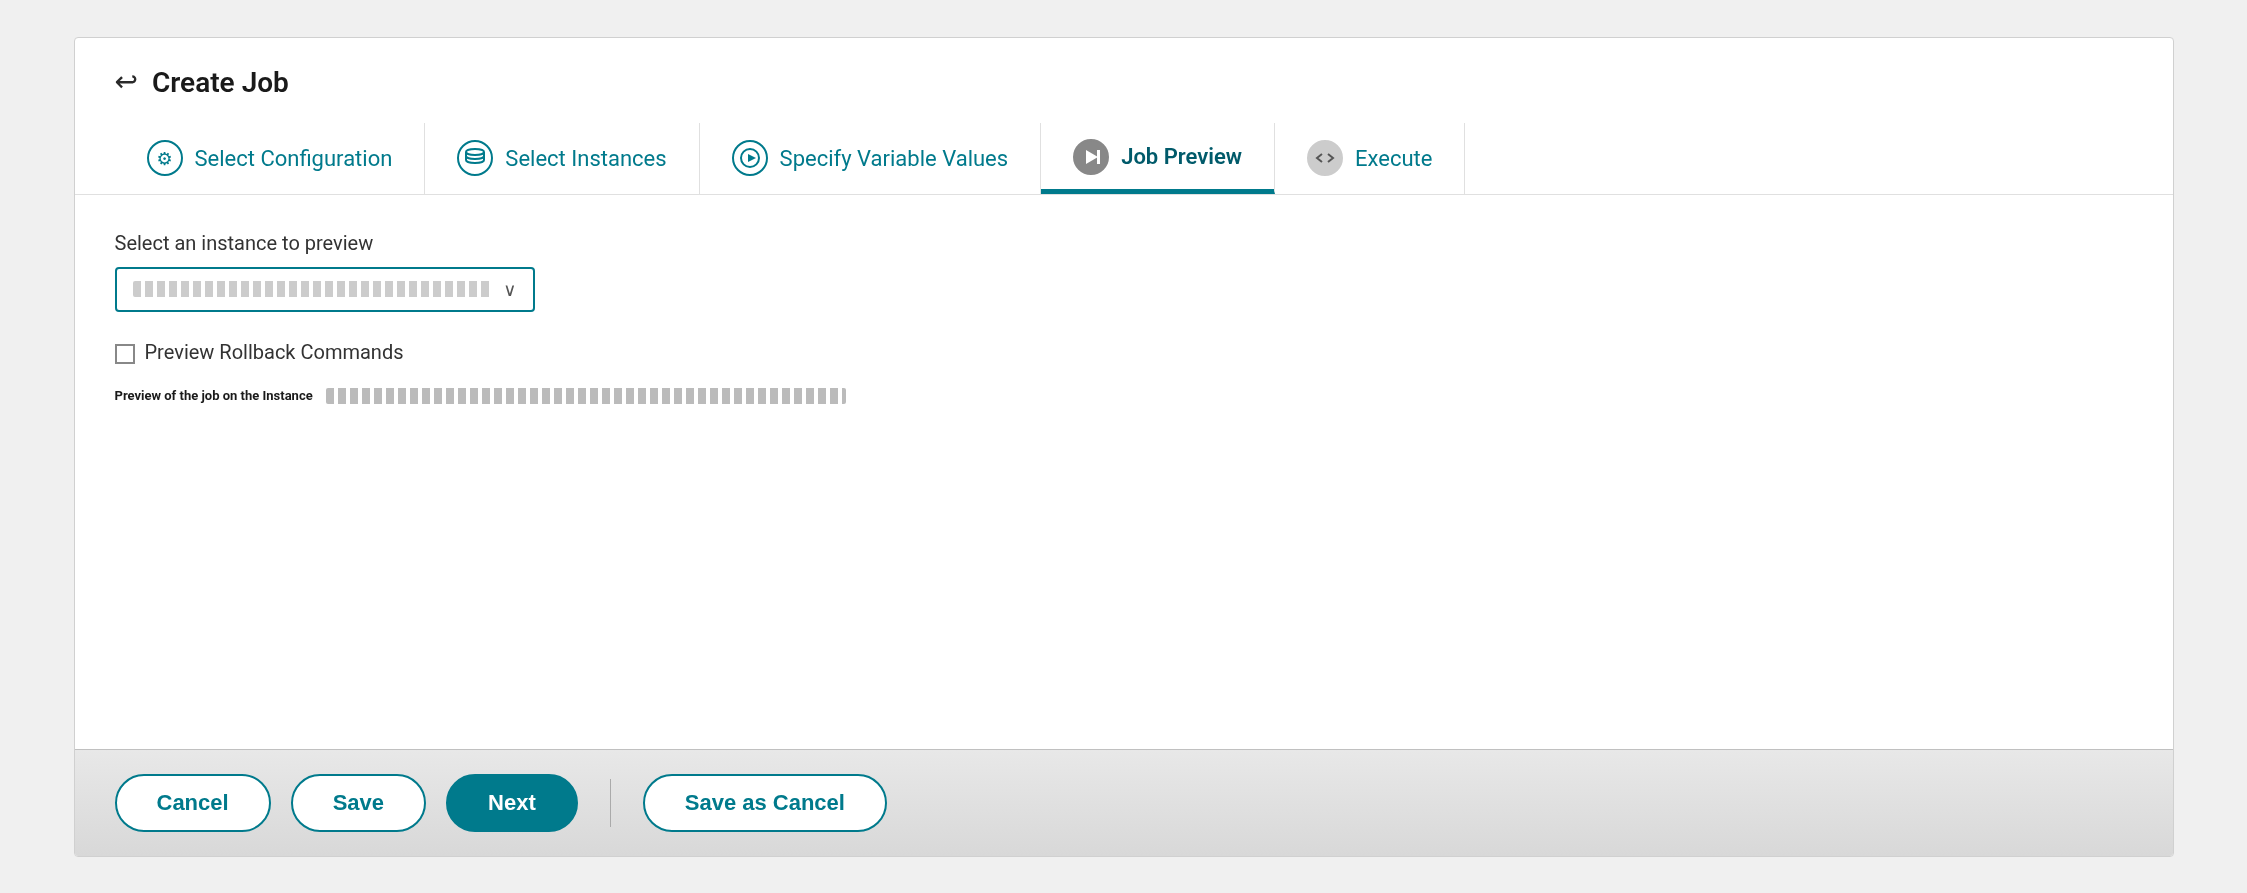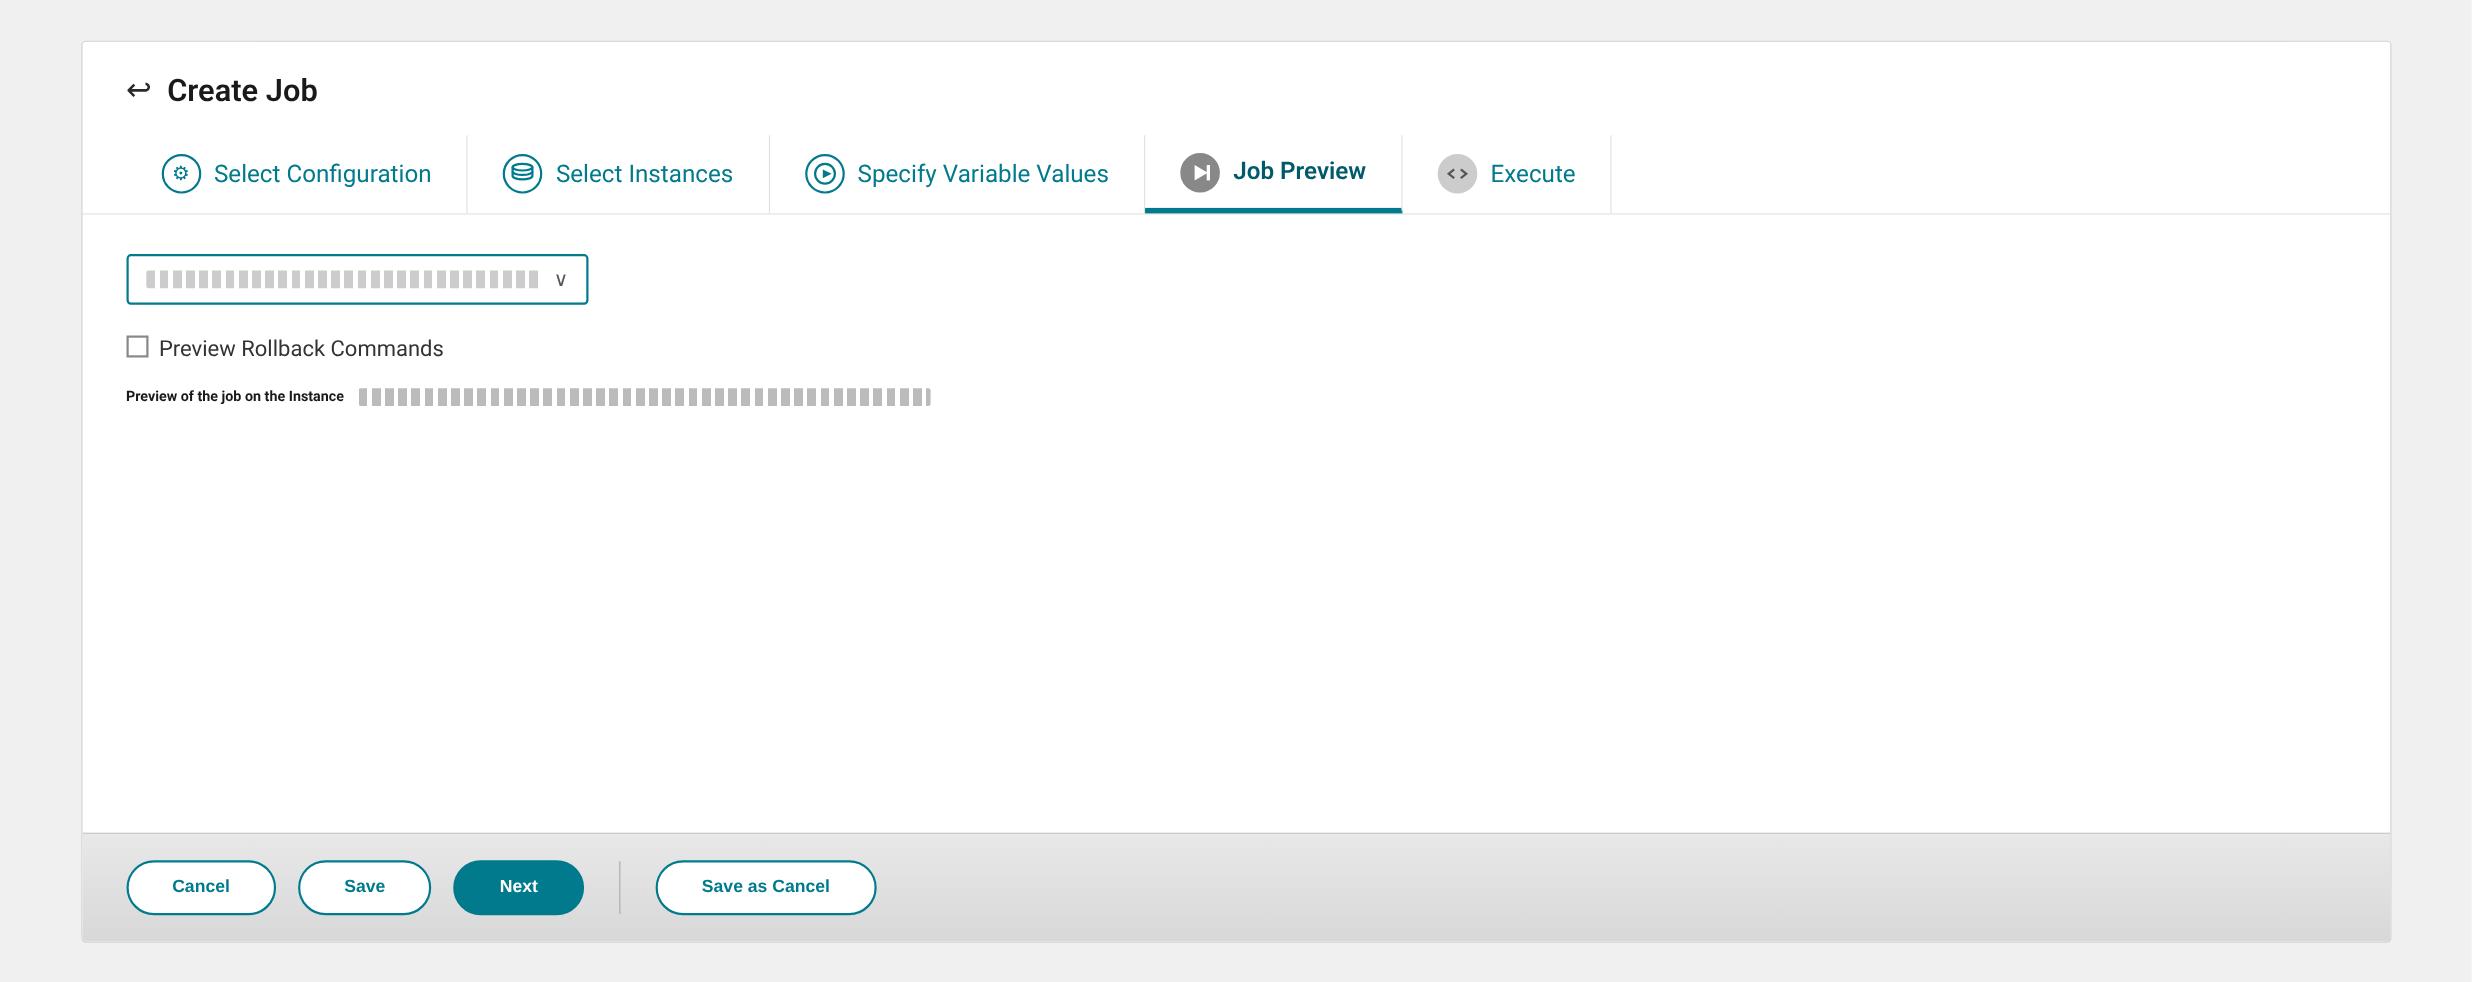--- a/index.html
+++ b/index.html
@@ -130,21 +130,21 @@
       height: 16px;
       border-radius: 2px;
     }
     .instance-select-arrow {
       color: #555;
       font-size: 18px;
       margin-left: 12px;
     }
     .checkbox-row {
       display: flex;
-      align-items: flex-start;
+      align-items: flex-end;
       gap: 10px;
       margin-bottom: 24px;
     }
     .checkbox {
       width: 20px;
       height: 20px;
       border: 2px solid #888;
       background: white;
       flex-shrink: 0;
     }
@@ -203,21 +203,21 @@
     }
     .footer-divider {
       width: 1px;
       height: 48px;
       background: #aaa;
       margin: 0 12px;
     }
     .btn {
       padding: 14px 40px;
       border-radius: 50px;
-      font-size: 16px;
+      font-size: 22px;
       font-weight: 600;
       cursor: pointer;
       border: 2px solid #007a8c;
       background: white;
       color: #007a8c;
       transition: all 0.15s;
     }
     .btn-primary {
       background: #007a8c;
       color: white;
@@ -287,20 +287,21 @@
             </svg>
           </div>
           <span>Execute</span>
         </div>
 
       </div>
     </div>
 
     <div class="modal-body">
 
+      <div class="section-label">Select an instance to preview</div>
 
       <div class="instance-select">
         <div class="instance-select-value"></div>
         <span class="instance-select-arrow">∨</span>
       </div>
 
       <div class="checkbox-row">
         <div class="checkbox"></div>
         <span class="checkbox-label">Preview Rollback Commands</span>
       </div>

